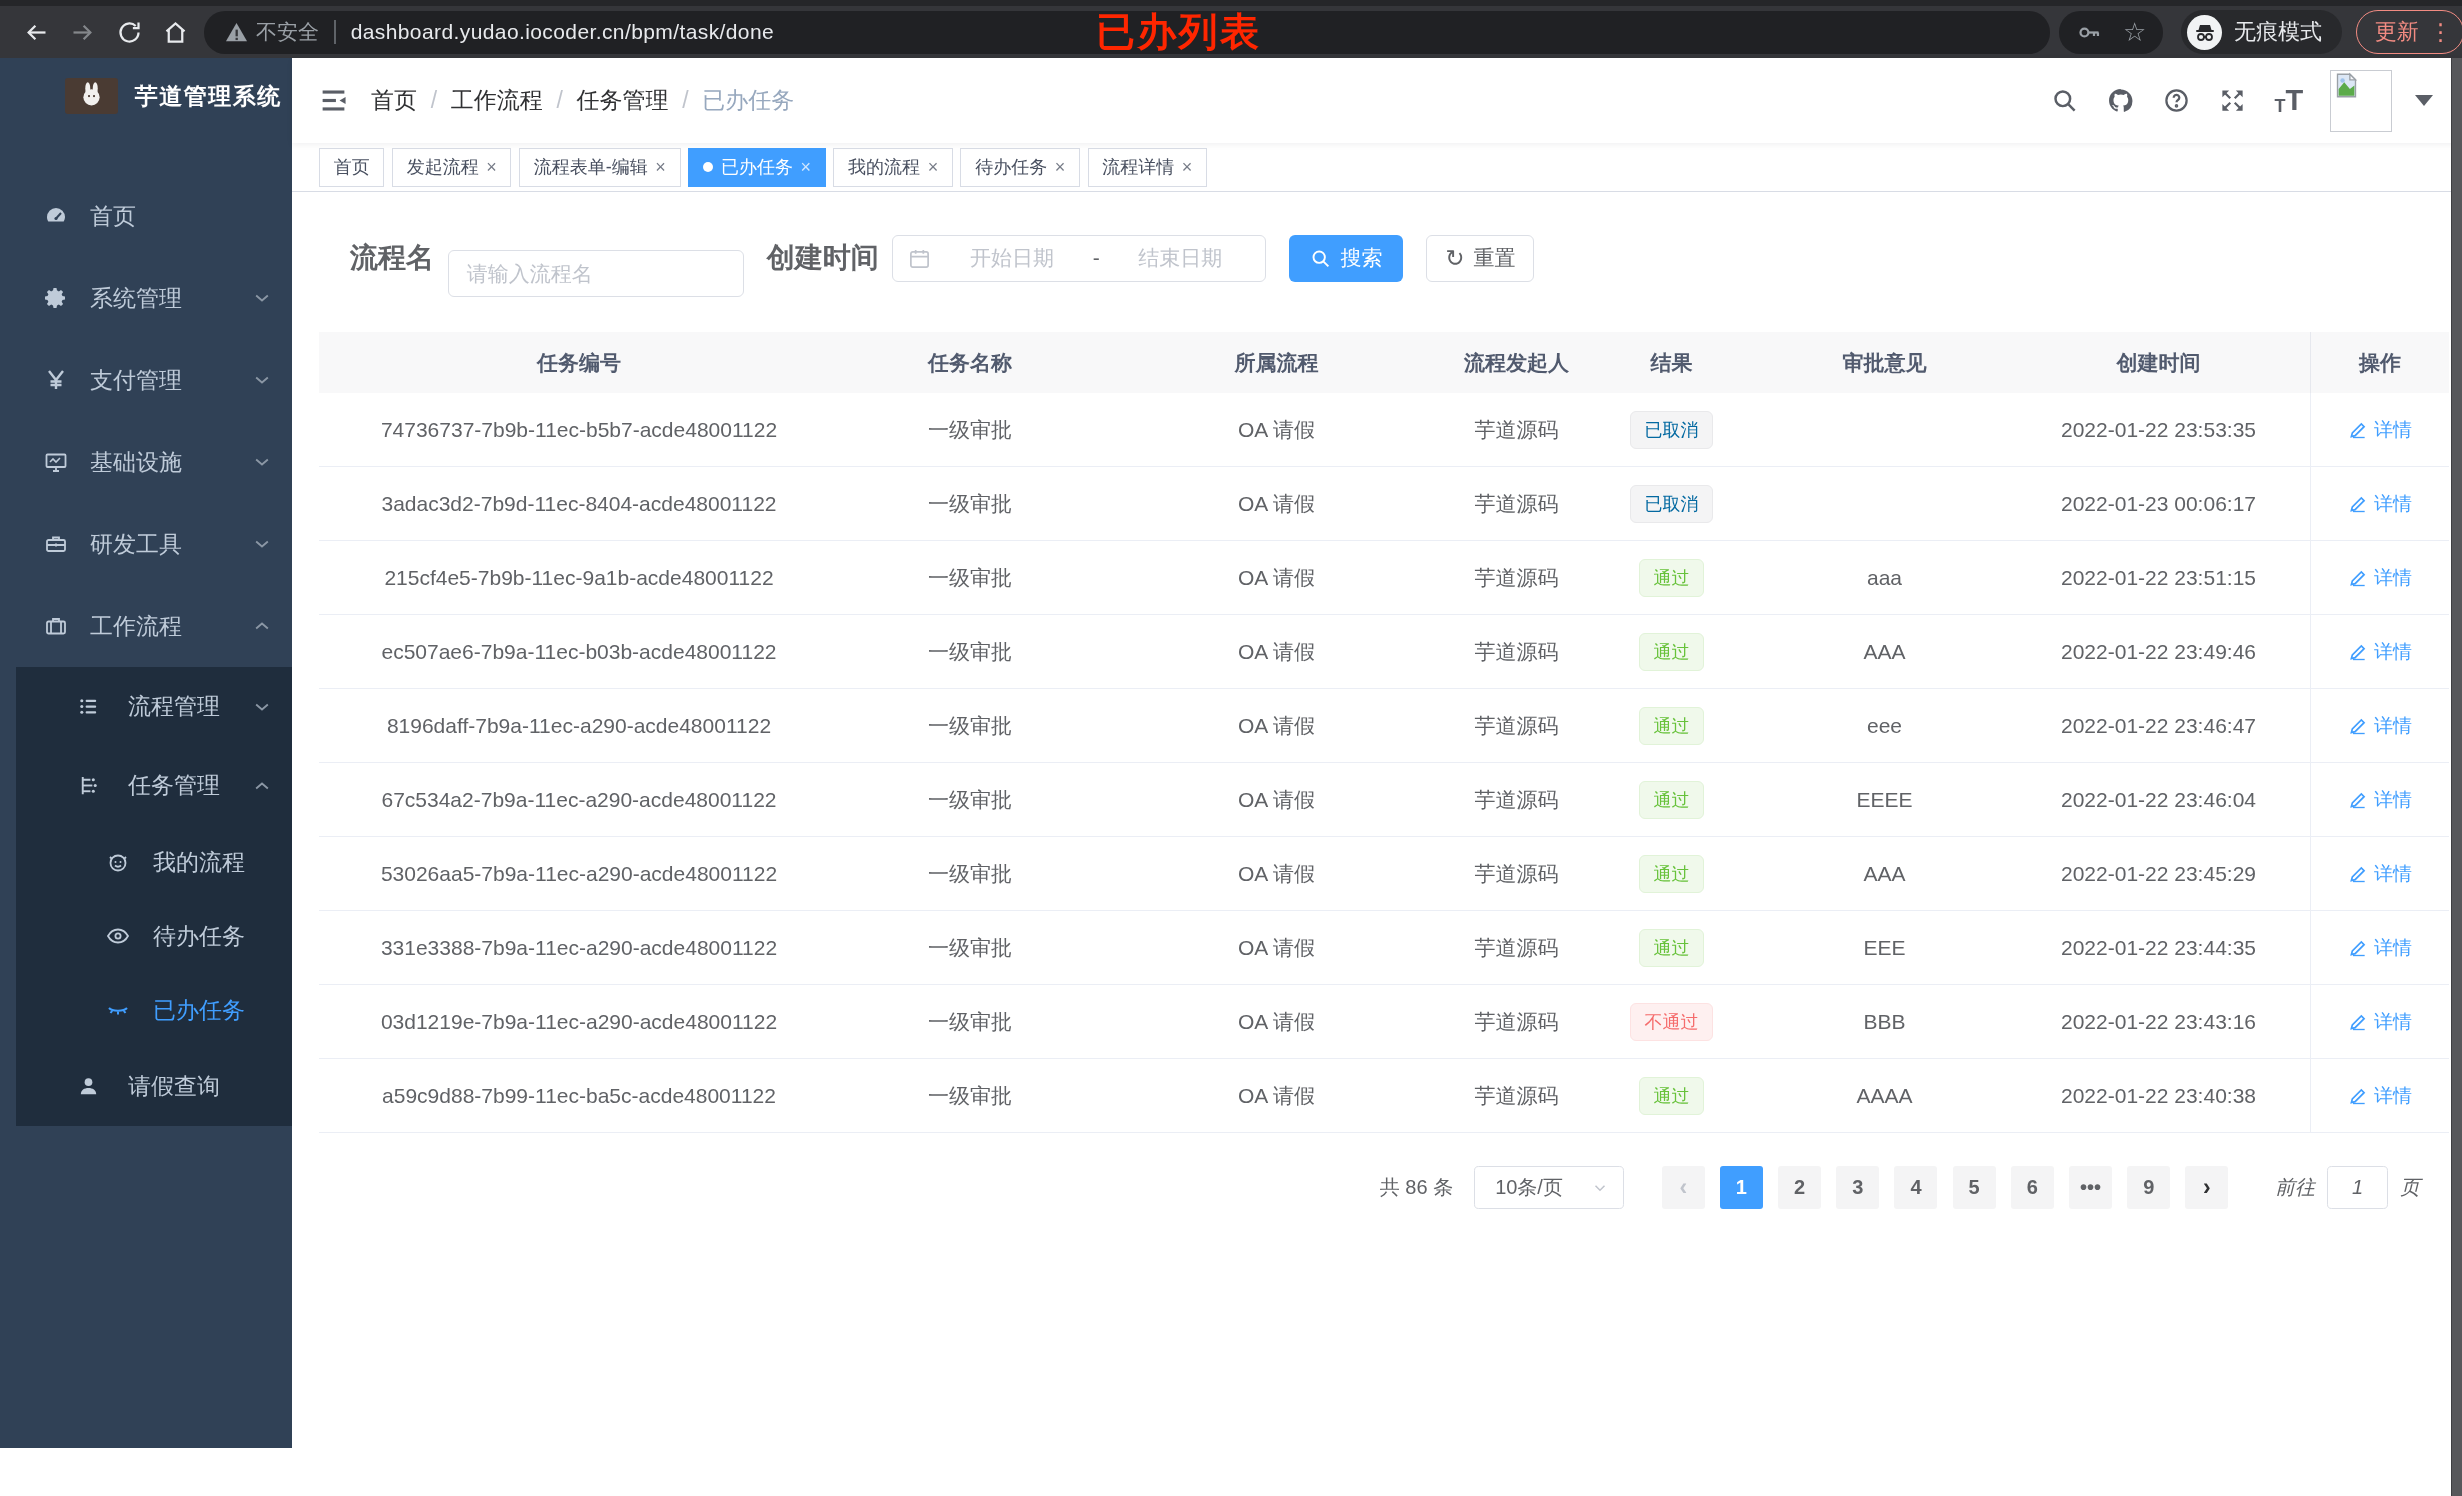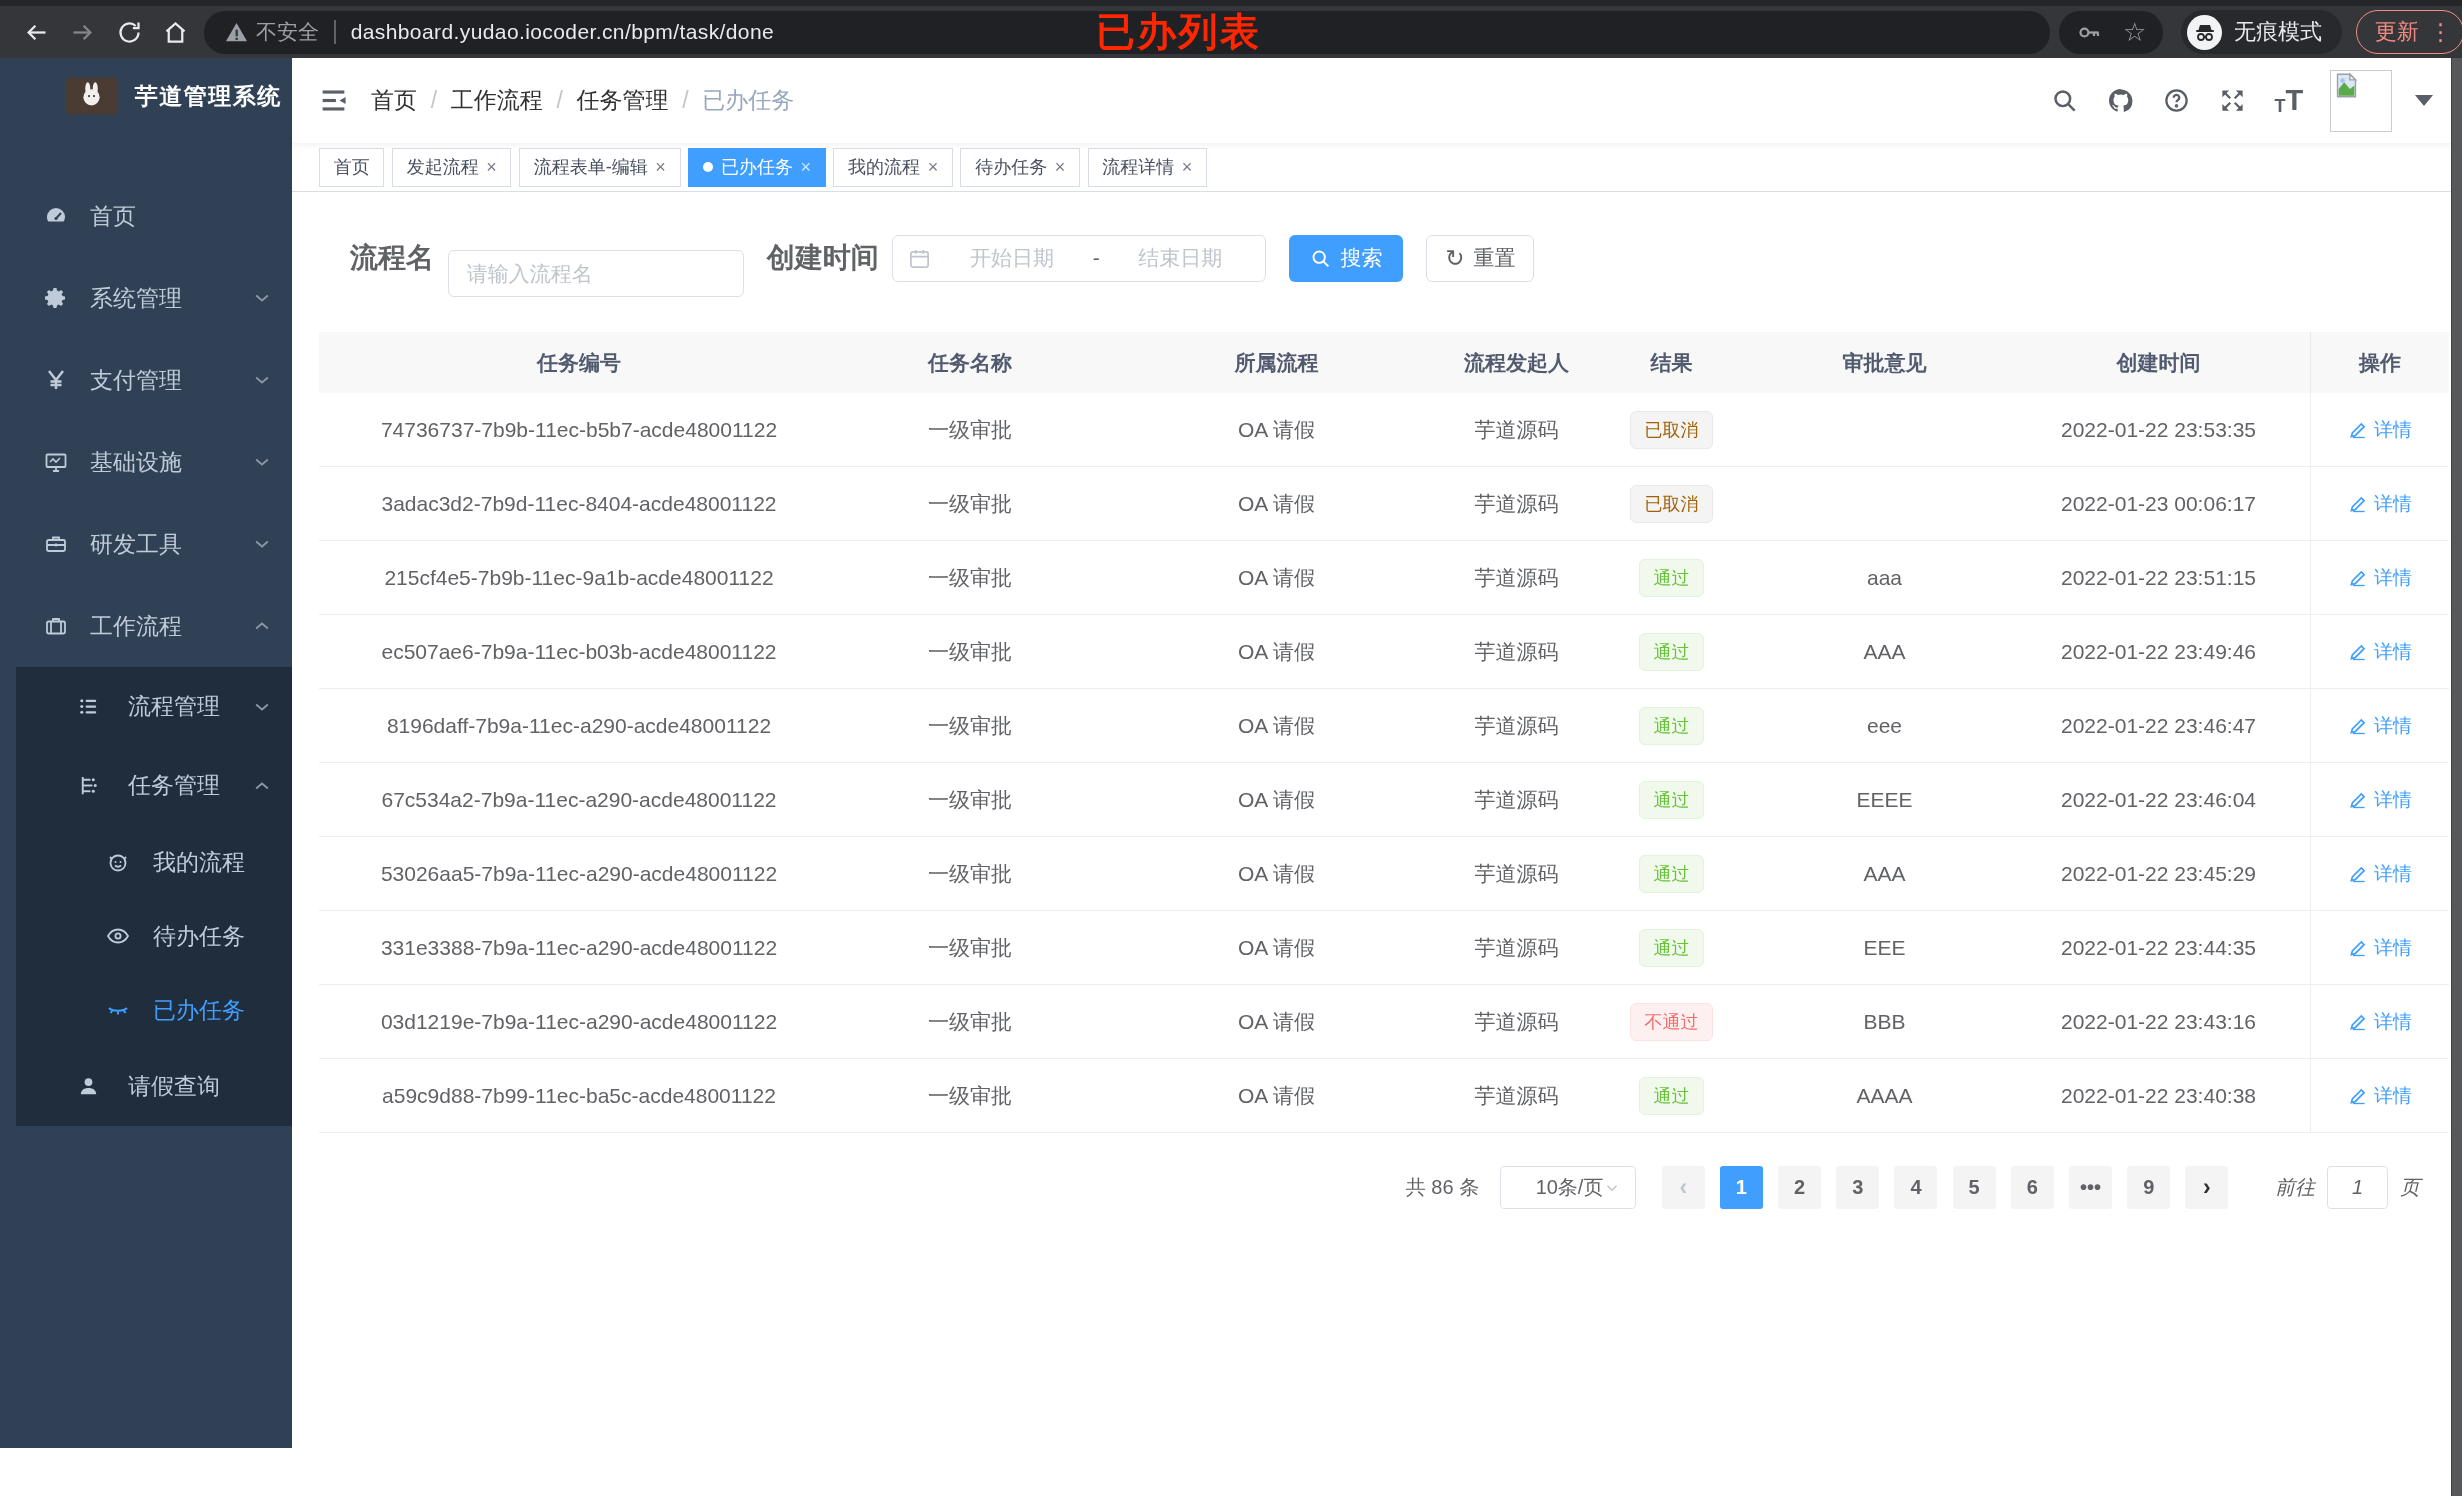--- a/index.html
+++ b/index.html
@@ -85,30 +85,30 @@
   
   .table { margin-top:35px; width:2130px; font-size:21px; color:#606266; }
   .tr { display:flex; align-items:center; border-bottom:1.5px solid #ebeef5; min-height:74px; background:#fff; }
   .tr.thead { background:#f8f8f9; min-height:61px; color:#515a6e; font-weight:700; border-bottom:none; }
   .td { display:flex; align-items:center; justify-content:center; text-align:center; padding:0 6px; }
   .c0{width:520px;} .c1{width:262px;} .c2{width:351px;} .c3{width:129px;}
   .c4{width:181px;} .c5{width:245px;} .c6{width:303px;}
   .c7{width:139px; border-left:1.5px solid #ebeef5; align-self:stretch;}
   .tr.thead .c7 { border-left-color:#e6e8ee; }
   .badge { font-size:18px; padding:6px 13.7px; border-radius:6px; border:0.8px solid; white-space:nowrap; }
-  .badge.cancel { background:#f4f4f5; border-color:#e9e9eb; color:#a16207; }
+  .badge.cancel { background:#f4f4f5; border-color:#e9e9eb; color:#0369a1; }
   .badge.pass   { background:#f0f9eb; border-color:#e1f3d8; color:#67c23a; }
   .badge.fail   { background:#fef0f0; border-color:#fde2e2; color:#f56c6c; }
   .detail-link { color:#409eff; font-size:19px; display:flex; align-items:center; gap:6px; cursor:pointer; }
   .detail-link svg { width:20px; height:20px; }
 
   
   .pager { margin-top:33px; display:flex; align-items:center; justify-content:flex-end; padding-right:29px; font-size:20px; color:#606266; }
   .pg-total { margin-right:21px; }
-  .pg-size { width:136px; height:43px; border:0.8px solid #dcdfe6; border-radius:4.6px; display:flex; align-items:center; justify-content:flex-end; padding:0 13.7px 0 20px; margin-right:18px; cursor:pointer; }
+  .pg-size { width:150px; height:43px; border:0.8px solid #dcdfe6; border-radius:4.6px; display:flex; align-items:center; justify-content:space-between; padding:0 13.7px 0 20px; margin-right:30px; cursor:pointer; }
   .pg-size .chev-sm { color:#c0c4cc; }
   .pg-btn { min-width:43px; height:43px; border-radius:3px; background:#f4f4f5; color:#606266; display:flex; align-items:center; justify-content:center; margin:0 7.6px; font-weight:700; cursor:pointer; padding:0 6px; }
   .pg-btn.active { background:#409eff; color:#fff; }
   .pg-btn.prev { color:#c0c4cc; font-size:23px; }
   .pg-btn.next { color:#303133; font-size:23px; }
   .pg-goto { display:flex; align-items:center; gap:12px; margin-left:39px;font-style:italic; }
   .pg-input { width:61px; height:43px; border:0.8px solid #dcdfe6; border-radius:4.6px; text-align:center; font-size:20px; color:#606266; display:flex; align-items:center; justify-content:center; }
 
   .scroll-strip { position:absolute; right:0; top:58px; width:10.6px; height:1439px; background:#57585b; border-left:1.5px solid #3e3f42; z-index:40; }
   svg { display:block; }

